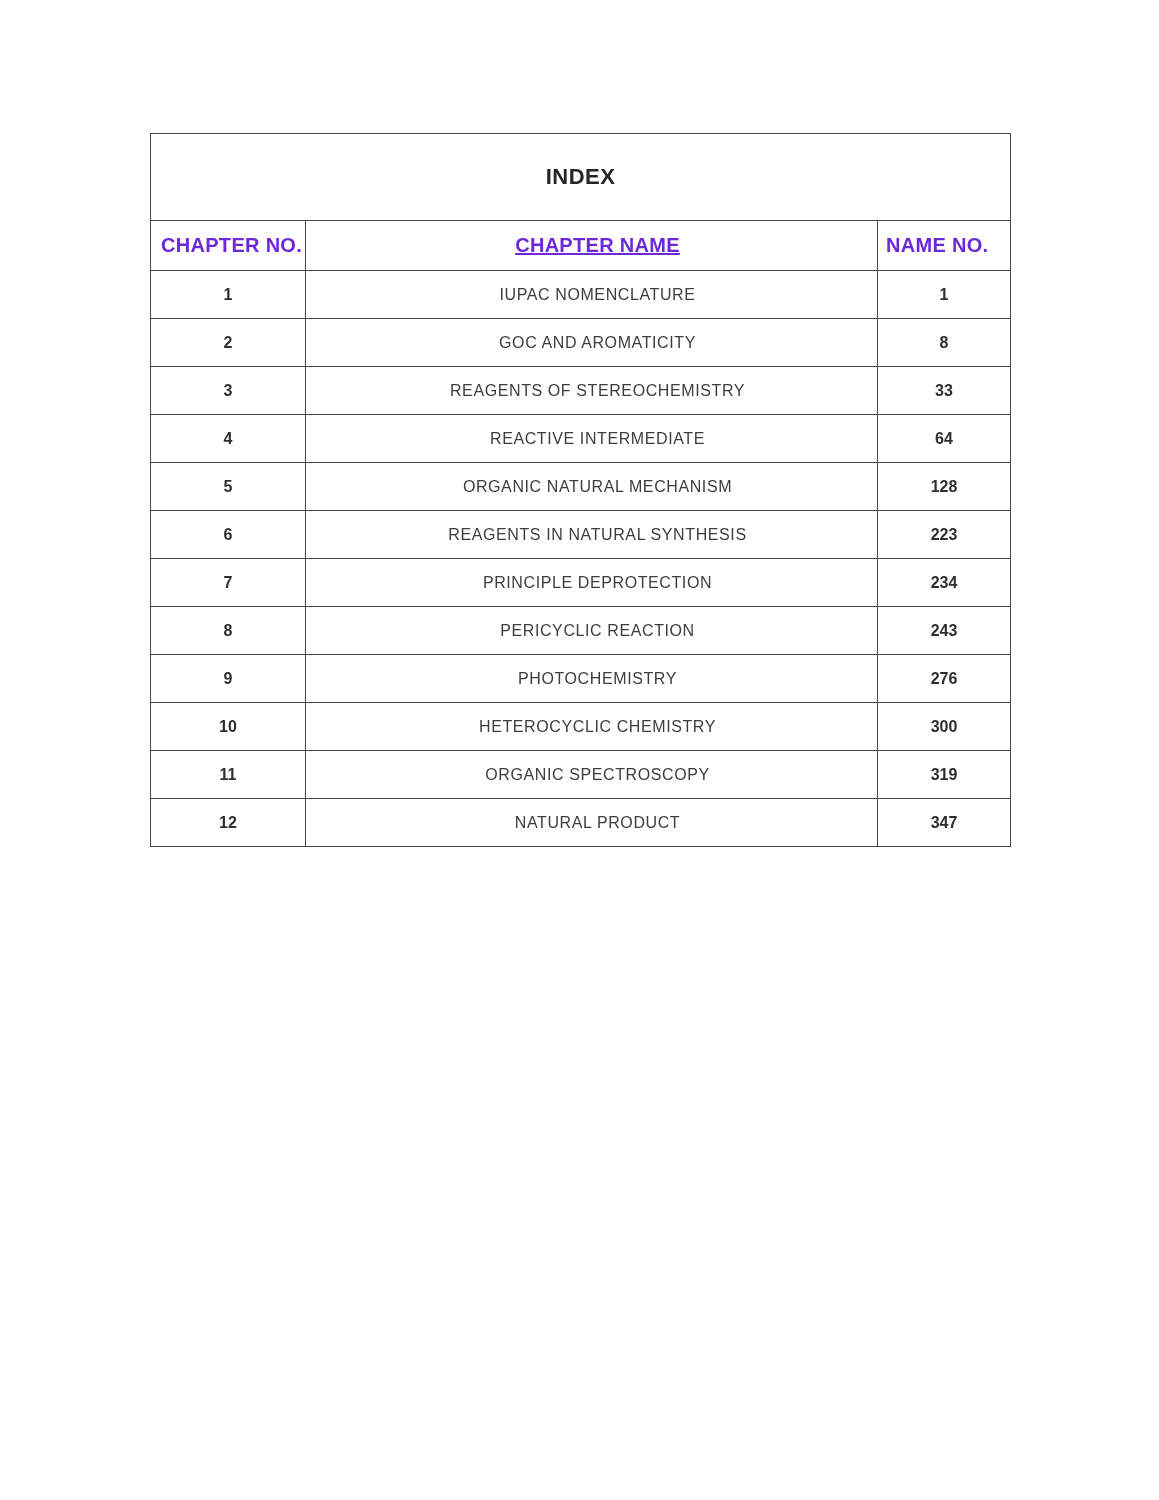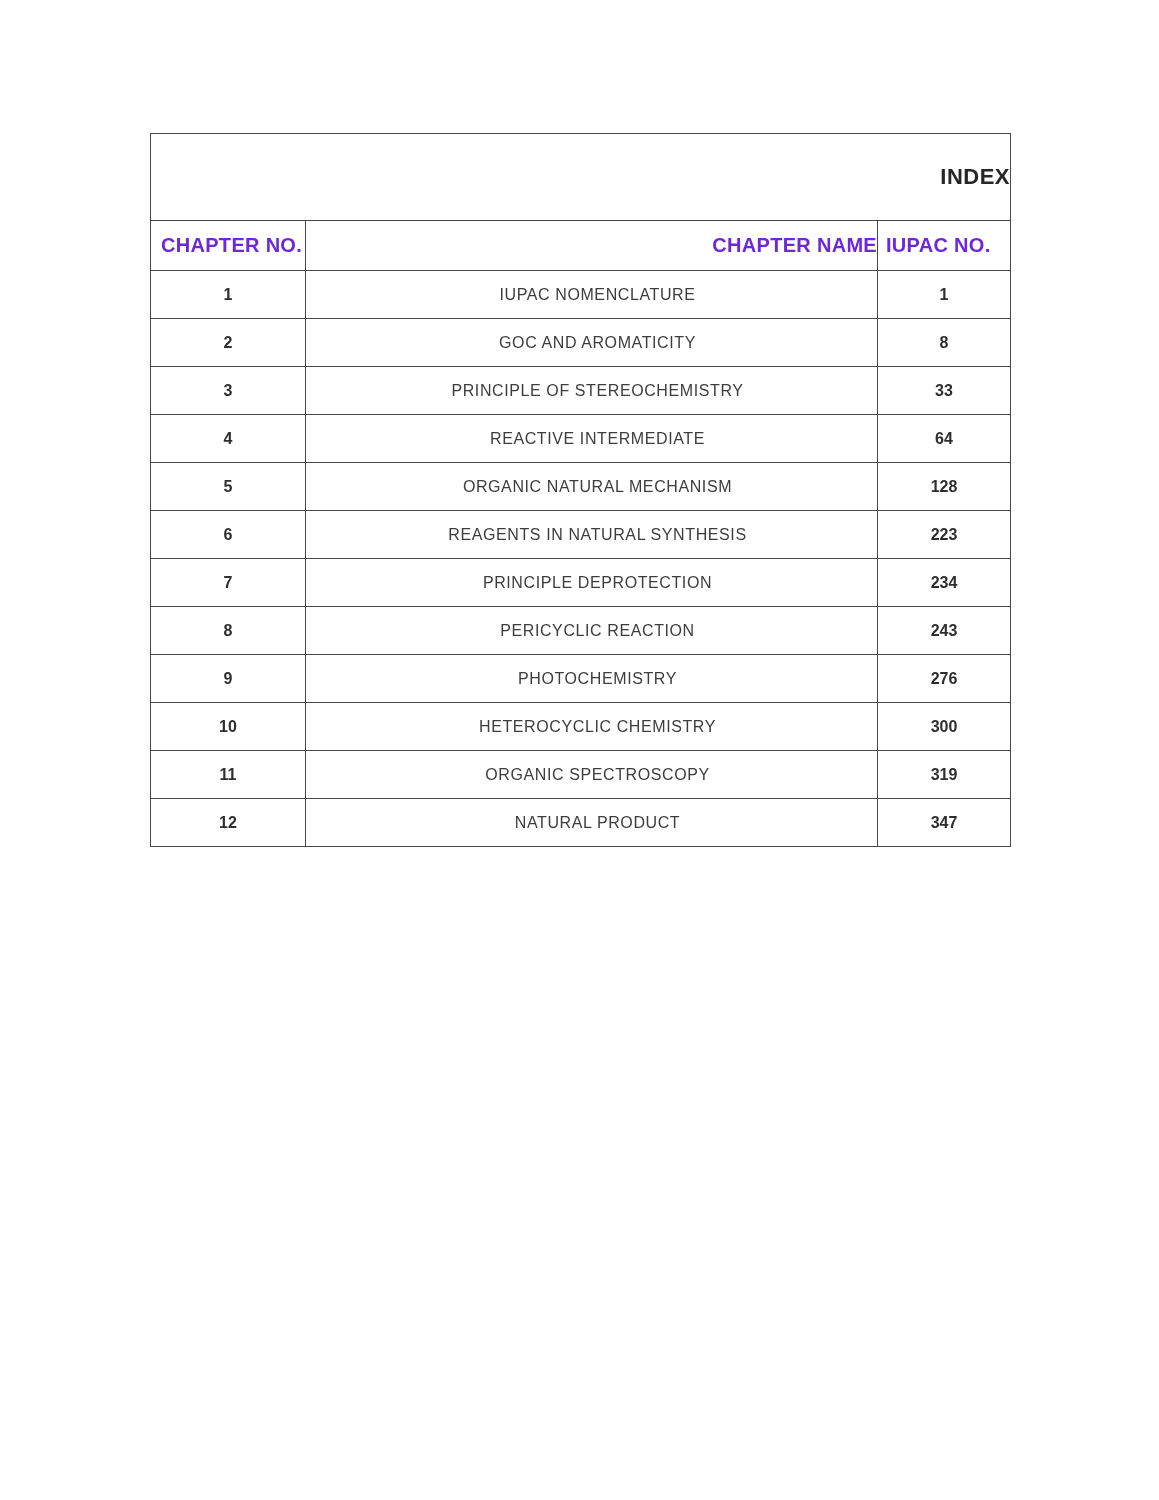--- a/index.html
+++ b/index.html
@@ -21,21 +21,20 @@
     width: 860px;
     border-collapse: collapse;
     table-layout: fixed;
   }
   .index-table col.col-no   { width: 155px; }
   .index-table col.col-name { width: 572px; }
   .index-table col.col-page { width: 133px; }
   .index-table td, .index-table th {
     border: 1px solid #474747;
     background: #ffffff;
-    text-align: right;
   }
   .title-cell {
     height: 87px;
     background: #d4d4d4;
     text-align: center;
     vertical-align: middle;
     font-size: 22px;
     font-weight: bold;
     color: #262626;
     letter-spacing: 0.5px;
@@ -43,21 +42,21 @@
   }
   .head-row th {
     height: 50px;
     font-size: 20px;
     font-weight: bold;
     color: #6d28d9;
     vertical-align: middle;
     letter-spacing: 0.3px;
   }
   .head-row th.h-no   { text-align: left; padding-left: 10px; }
-  .head-row th.h-name { text-align: right; padding-left: 12px; }
+  .head-row th.h-name { text-align: center; padding-left: 12px; text-decoration: underline; }
   .head-row th.h-page { text-align: left; padding-left: 8px; }
   .data-row td {
     height: 48px;
     vertical-align: middle;
     font-size: 16px;
     color: #3d3d3d;
   }
   .data-row td.c-no {
     text-align: center;
     font-weight: bold;
@@ -84,39 +83,39 @@
       <col class="col-name">
       <col class="col-page">
     </colgroup>
     <thead>
       <tr>
         <th class="title-cell" colspan="3">INDEX</th>
       </tr>
       <tr class="head-row">
         <th class="h-no">CHAPTER NO.</th>
         <th class="h-name">CHAPTER NAME</th>
-        <th class="h-page">IUPAC NO.</th>
+        <th class="h-page">NAME NO.</th>
       </tr>
     </thead>
     <tbody>
   <tr class="data-row">
     <td class="c-no">1</td>
     <td class="c-name">IUPAC NOMENCLATURE</td>
     <td class="c-page">1</td>
   </tr>
 
   <tr class="data-row">
     <td class="c-no">2</td>
     <td class="c-name">GOC AND AROMATICITY</td>
     <td class="c-page">8</td>
   </tr>
 
   <tr class="data-row">
     <td class="c-no">3</td>
-    <td class="c-name">PRINCIPLE OF STEREOCHEMISTRY</td>
+    <td class="c-name">REAGENTS OF STEREOCHEMISTRY</td>
     <td class="c-page">33</td>
   </tr>
 
   <tr class="data-row">
     <td class="c-no">4</td>
     <td class="c-name">REACTIVE INTERMEDIATE</td>
     <td class="c-page">64</td>
   </tr>
 
   <tr class="data-row">

